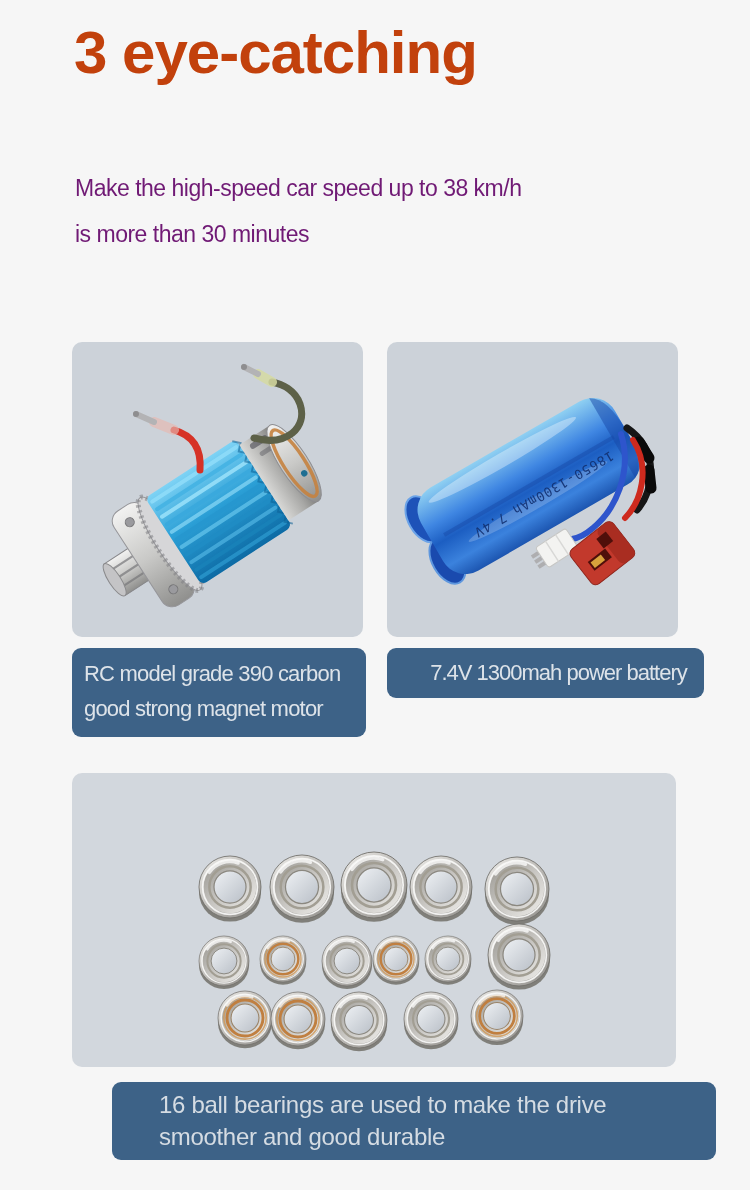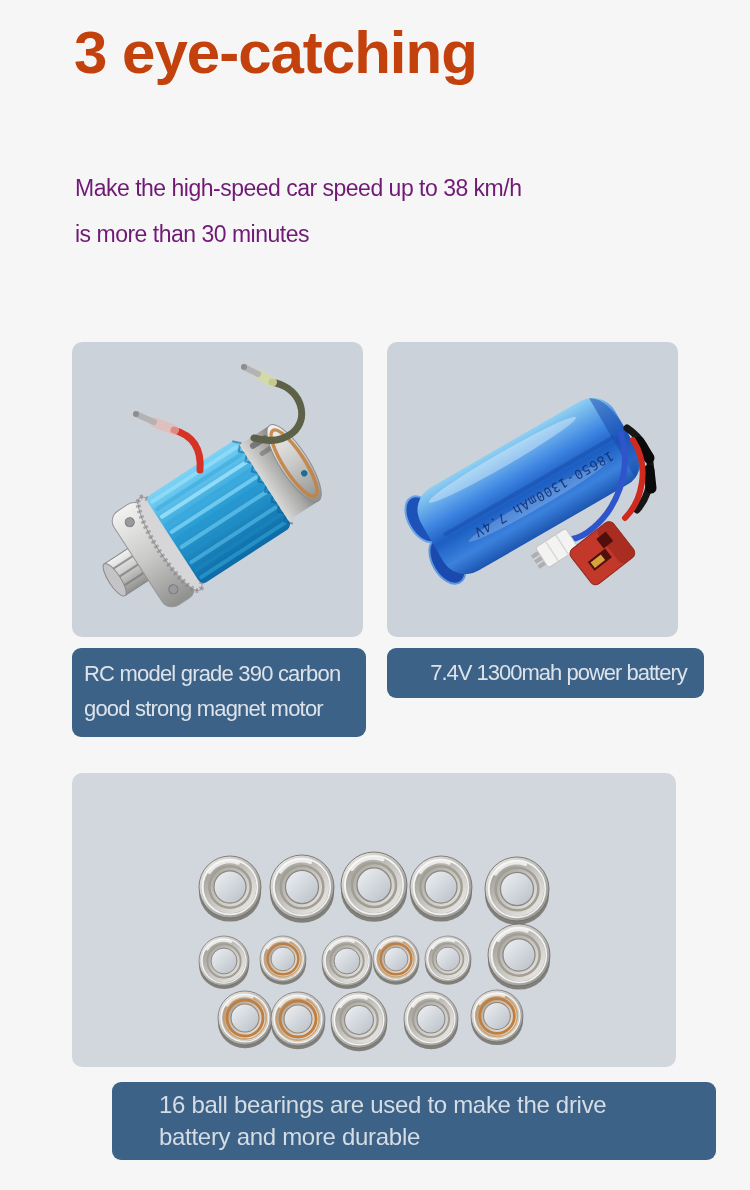--- a/index.html
+++ b/index.html
@@ -255,16 +255,16 @@
         <use href="#brgC" transform="translate(226,246) scale(0.9)"></use>
         <use href="#brg" transform="translate(287,247) scale(0.933)"></use>
         <use href="#brg" transform="translate(359,246) scale(0.9)"></use>
         <use href="#brgC" transform="translate(425,243) scale(0.867)"></use>
       </g>
     </svg>
   </div>
 
   <div class="caption cap-bearings">
     <div class="cap-line">16 ball bearings are used to make the drive</div>
-    <div class="cap-line">battery and more durable</div>
+    <div class="cap-line">smoother and good durable</div>
   </div>
 
 </div>
 
 </body></html>

